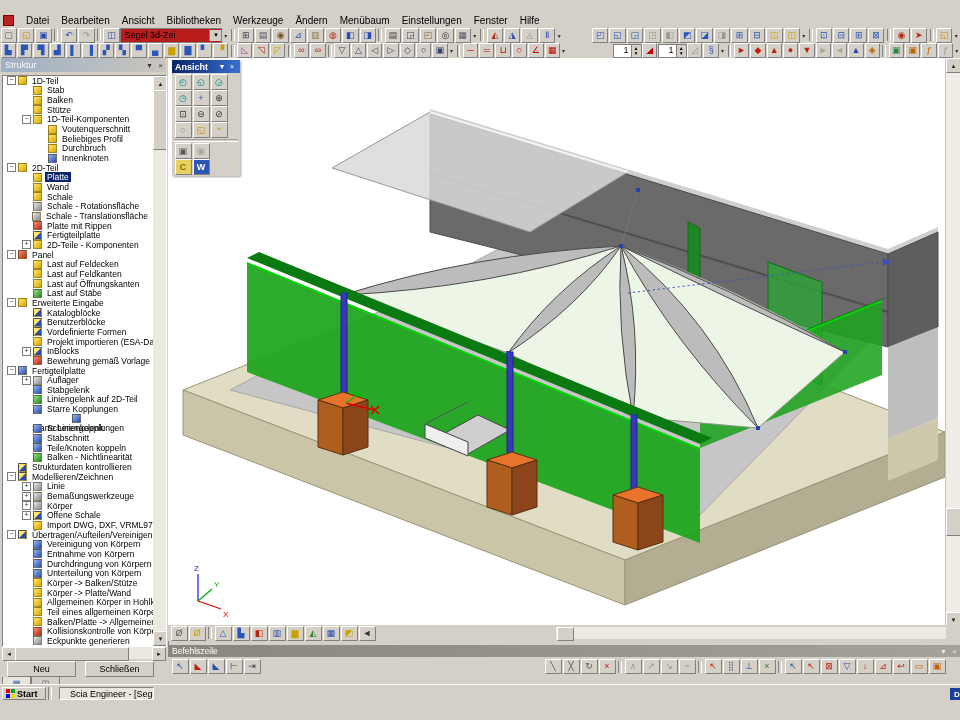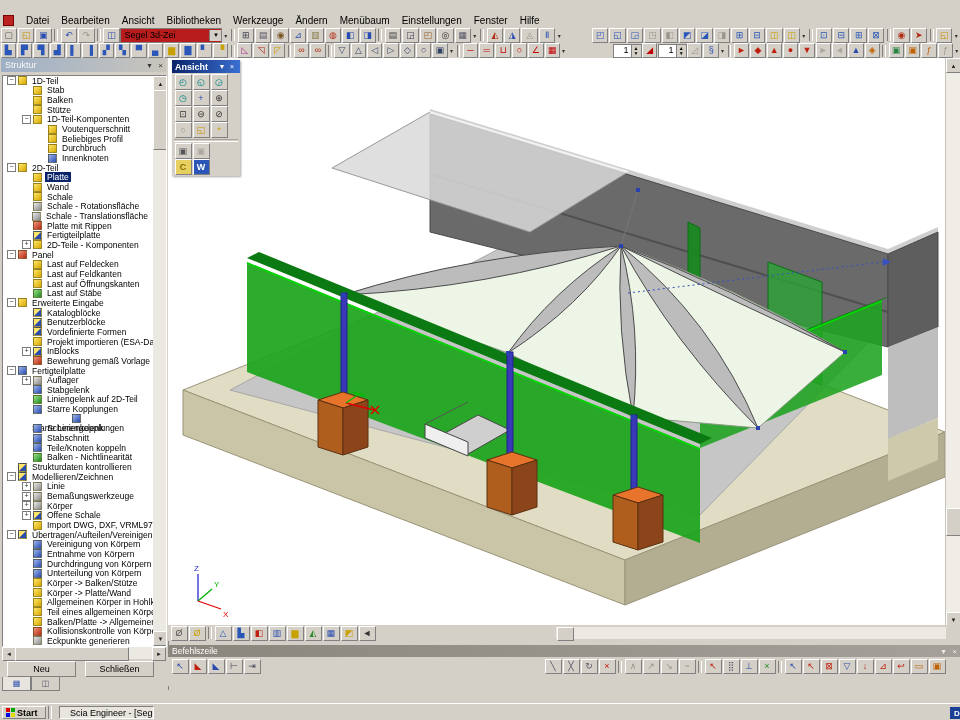--- a/index.html
+++ b/index.html
@@ -78,21 +78,21 @@
   
   .cmd{position:absolute;left:168px;top:645px;width:792px;height:41px;background:#D4D0C8;}
   .chead{position:absolute;left:0;top:0;width:792px;height:12px;background:linear-gradient(90deg,#8a867e,#a5a19a);color:#fff;font-size:8.5px;display:flex;align-items:center;padding-left:4px;box-sizing:border-box;}
   .chead .pbtn{margin-left:auto;width:11px;color:#eee;font-size:8px;text-align:center;}
   .chead .pbtn+.pbtn{margin-left:0;}
   .ctools{position:absolute;left:0;top:13px;width:792px;height:17px;display:flex;align-items:center;}
   .cinput{position:absolute;left:0;top:30px;width:792px;height:11px;background:#fff;border:1px solid #808080;box-sizing:border-box;font-size:8.5px;display:flex;align-items:center;padding-left:4px;}
   
   .status{position:absolute;left:0;top:690px;width:960px;height:13px;background:#D4D0C8;display:flex;align-items:stretch;padding-top:1px;box-sizing:border-box;}
   .scell{height:11px;font-size:8.5px;display:flex;align-items:center;justify-content:center;margin-right:1px;}
-  .taskbar{position:absolute;left:0;top:703px;width:960px;height:17px;background:#D4D0C8;border-top:1px solid #fff;display:flex;align-items:center;}
+  .taskbar{position:absolute;left:0;top:684px;width:960px;height:17px;background:#D4D0C8;border-top:1px solid #fff;display:flex;align-items:center;}
   .startb{width:44px;height:13px;margin-left:2px;display:flex;align-items:center;font-weight:bold;font-size:9px;padding-left:2px;box-sizing:border-box;}
   .winflag{width:4px;height:4px;background:#d00;box-shadow:5px 0 0 #0a0,0 5px 0 #00d,5px 5px 0 #dd0;margin:0 7px 5px 1px;}
   .taskbtn{width:95px;height:13px;margin-left:5px;background:#e8e5de;display:flex;align-items:center;font-size:9px;padding-left:2px;box-sizing:border-box;white-space:nowrap;overflow:hidden;}
   .langbox{position:absolute;right:-4px;top:3px;width:14px;height:12px;background:#1a3f94;color:#fff;font-size:8px;font-weight:bold;display:flex;align-items:center;justify-content:center;}
 </style>
 </head>
 <body>
 
 <div class="app">
 

